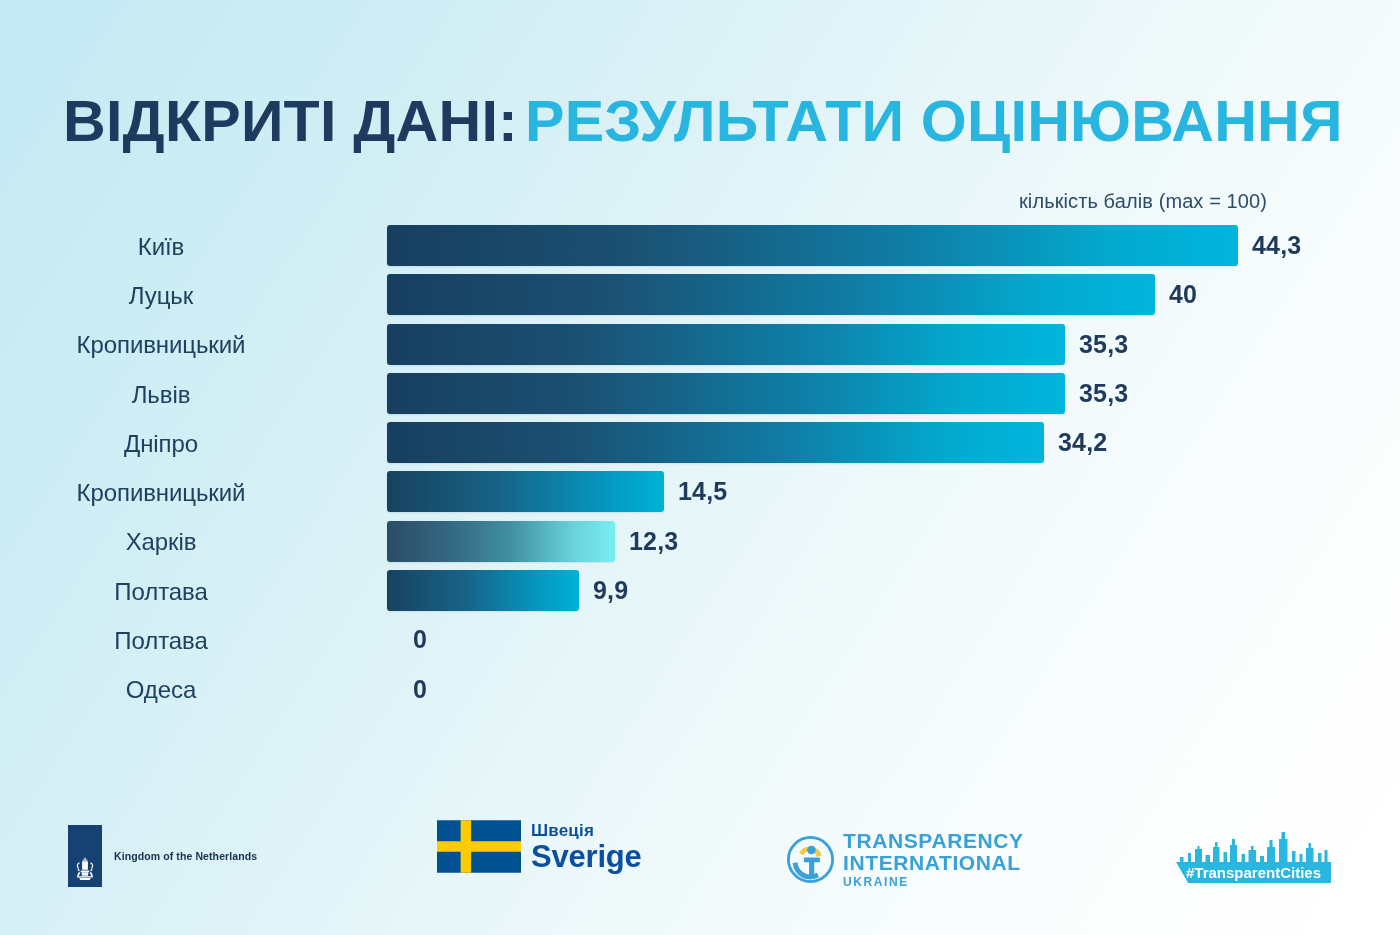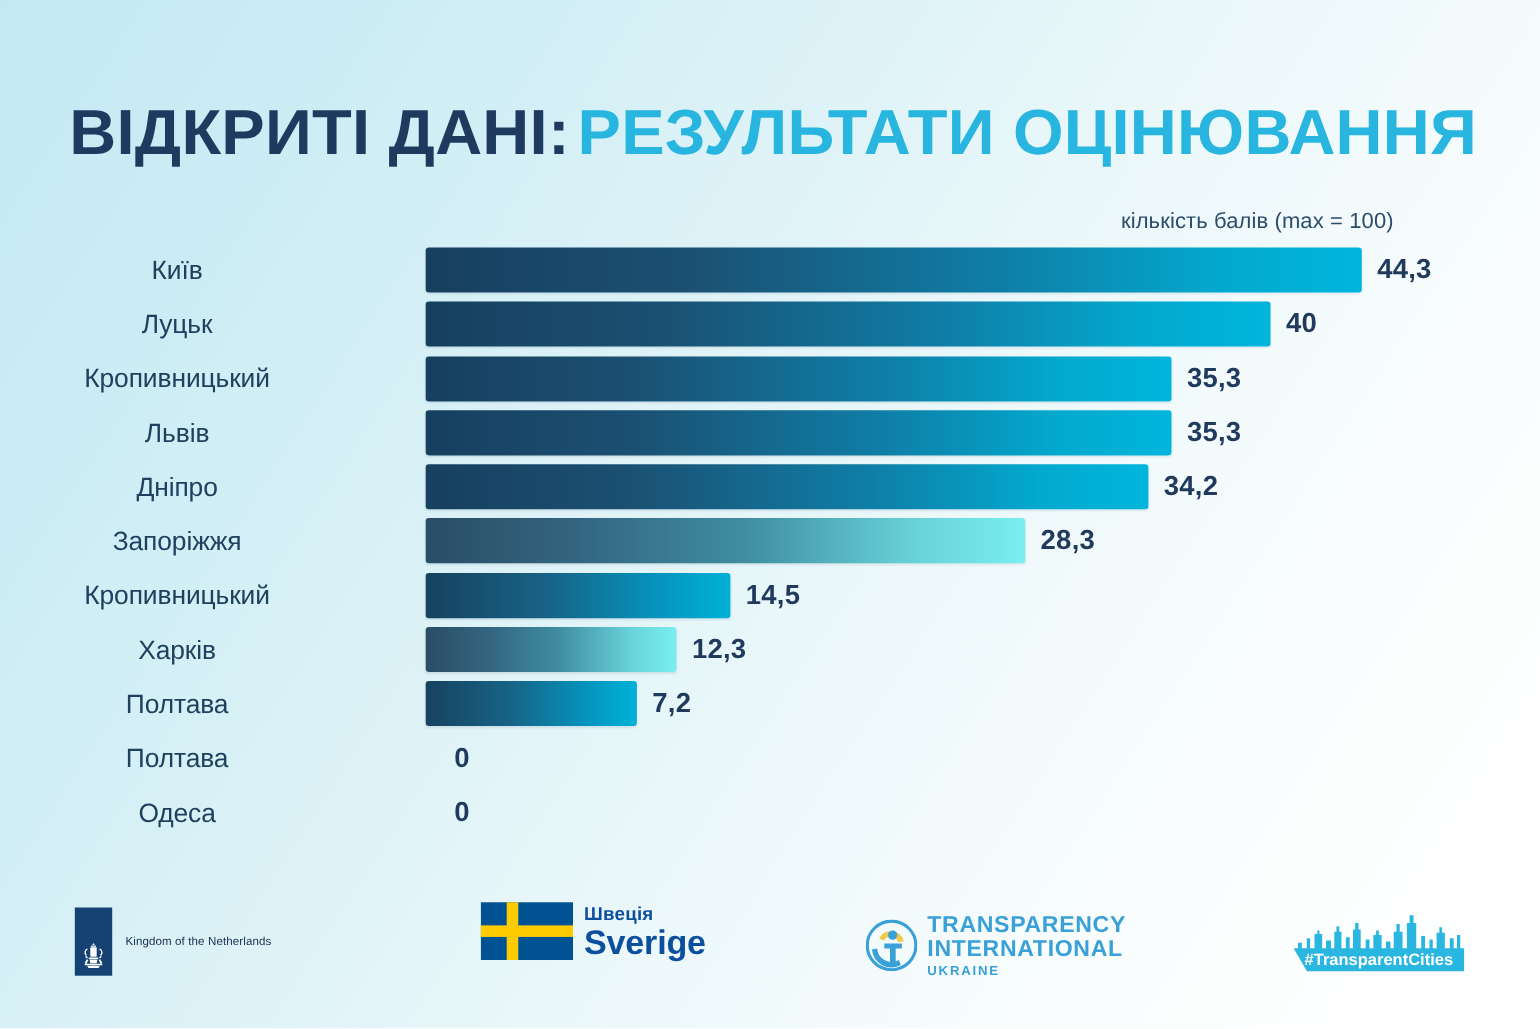--- a/index.html
+++ b/index.html
@@ -157,21 +157,21 @@
     padding-bottom: 5px;
     box-sizing: border-box;
   }
   .nl-arms {
     width: 24px;
     height: 26px;
   }
   .nl-text {
     margin-left: 12px;
     font-size: 10.5px;
-    font-weight: normal;
+    font-weight: bold;
     color: #15304f;
     letter-spacing: 0.1px;
   }
 
   
   .logo-se {
     position: absolute;
     left: 437px;
     top: 10px;
     display: flex;
@@ -287,45 +287,38 @@
         </div>
       </div>
       <div class="row">
         <div class="row-label">Дніпро</div>
         <div class="bar-wrap">
           <div class="bar g-main" style="width: 657px;"></div>
           <div class="bar-value">34,2</div>
         </div>
       </div>
       <div class="row">
-        <div class="row-label">Запоріжжя</div>
-        <div class="bar-wrap">
-          <div class="bar g-pale" style="width: 545px;"></div>
-          <div class="bar-value">28,3</div>
-        </div>
-      </div>
-      <div class="row">
         <div class="row-label">Кропивницький</div>
         <div class="bar-wrap">
           <div class="bar g-short" style="width: 277px;"></div>
           <div class="bar-value">14,5</div>
         </div>
       </div>
       <div class="row">
         <div class="row-label">Харків</div>
         <div class="bar-wrap">
           <div class="bar g-pale" style="width: 228px;"></div>
           <div class="bar-value">12,3</div>
         </div>
       </div>
       <div class="row">
         <div class="row-label">Полтава</div>
         <div class="bar-wrap">
           <div class="bar g-short" style="width: 192px;"></div>
-          <div class="bar-value">7,2</div>
+          <div class="bar-value">9,9</div>
         </div>
       </div>
       <div class="row zero">
         <div class="row-label">Полтава</div>
         <div class="bar-wrap">
           <div class="bar-value">0</div>
         </div>
       </div>
       <div class="row zero">
         <div class="row-label">Одеса</div>

